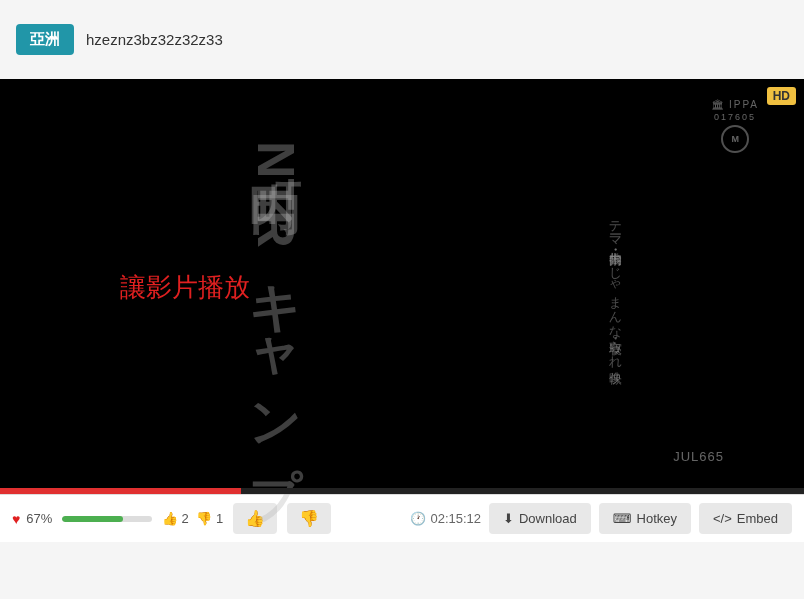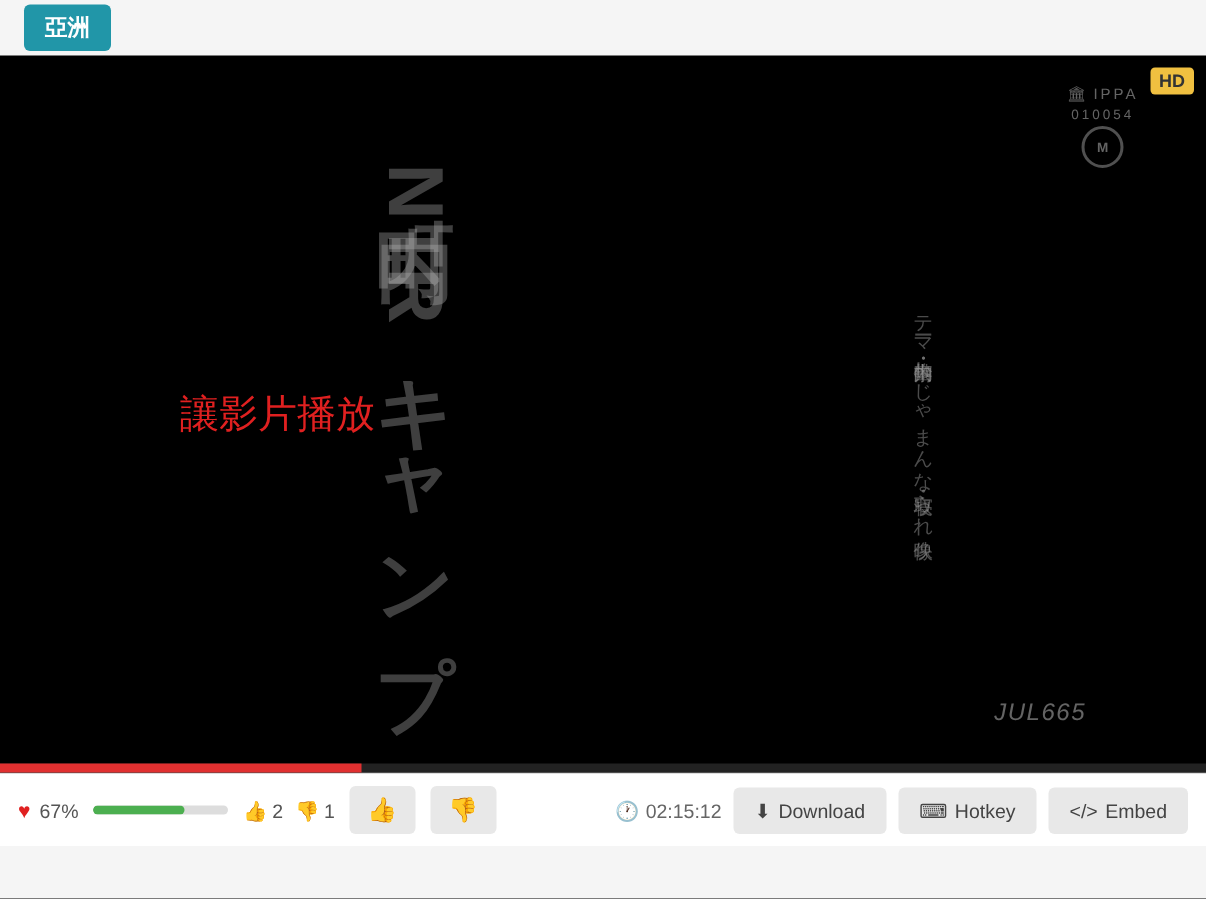--- a/index.html
+++ b/index.html
@@ -7,21 +7,21 @@
       background: #f5f5f5;
       font-family: Arial, sans-serif;
       width: 804px;
       height: 599px;
       overflow: hidden;
     }
 
     .top-bar {
       display: flex;
       align-items: center;
-      padding: 3px 16px;
+      padding: 24px 16px;
       background: #f5f5f5;
       gap: 12px;
     }
 
     .tag-badge {
       background: #2196A8;
       color: white;
       padding: 6px 14px;
       border-radius: 4px;
       font-size: 15px;
@@ -31,21 +31,21 @@
     .video-title {
       font-size: 15px;
       color: #333;
       font-weight: normal;
     }
 
     .video-wrapper {
       position: relative;
       width: 100%;
       background: #000;
-      height: 478px;
+      height: 415px;
     }
 
     .hd-badge {
       position: absolute;
       top: 8px;
       right: 8px;
       background: #f0c040;
       color: #333;
       font-size: 12px;
       font-weight: bold;
@@ -131,23 +131,22 @@
       justify-content: center;
       font-size: 9px;
       font-weight: bold;
     }
 
     .jul-code {
       position: absolute;
       bottom: 30px;
       right: 80px;
       color: rgba(200,200,200,0.5);
-      font-size: 16px;
+      font-size: 13px;
       letter-spacing: 1px;
-      font-style: italic;
     }
 
     .video-bottom-bar {
       background: #222;
       height: 6px;
       width: 100%;
       position: absolute;
       bottom: 0;
     }
 
@@ -278,33 +277,34 @@
 
     .embed-btn {
       background: #e8e8e8;
     }
   </style>
 </head>
 <body>
 
 <div class="top-bar">
   <span class="tag-badge">亞洲</span>
+  <span class="video-title">hzeznz3bz32z32z33</span>
 </div>
 
 <div class="video-wrapper">
   <div class="hd-badge">HD</div>
 
   <div class="video-overlay">
 
     <div class="ippa-logo">
       <div class="ippa-title">
         <span>🏛</span>
         <span>IPPA</span>
       </div>
-      <div class="ippa-number">010054</div>
+      <div class="ippa-number">017605</div>
       <div class="ippa-circle">M</div>
     </div>
 
     <div class="japanese-title">町内NTRキャンプ</div>
 
     <div class="japanese-text-overlay">テーマ内・拘禁・中出しじゃまんな・寝取られ映像</div>
 
     <div class="play-prompt">讓影片播放</div>
 
     <div class="jul-code">JUL665</div>

